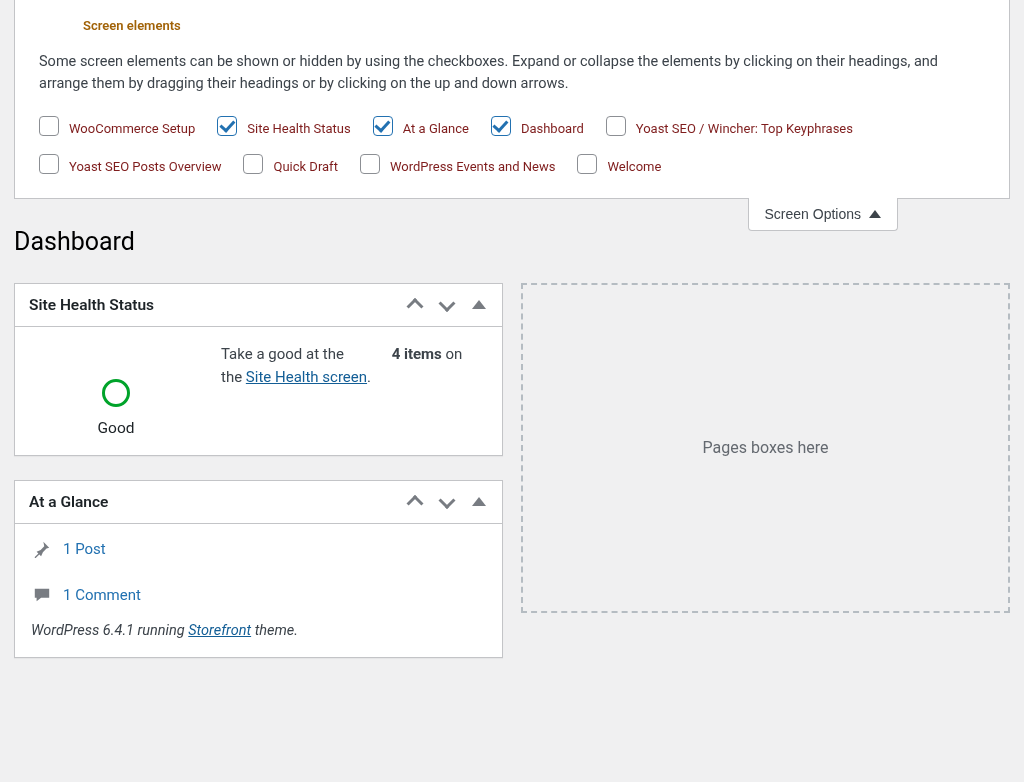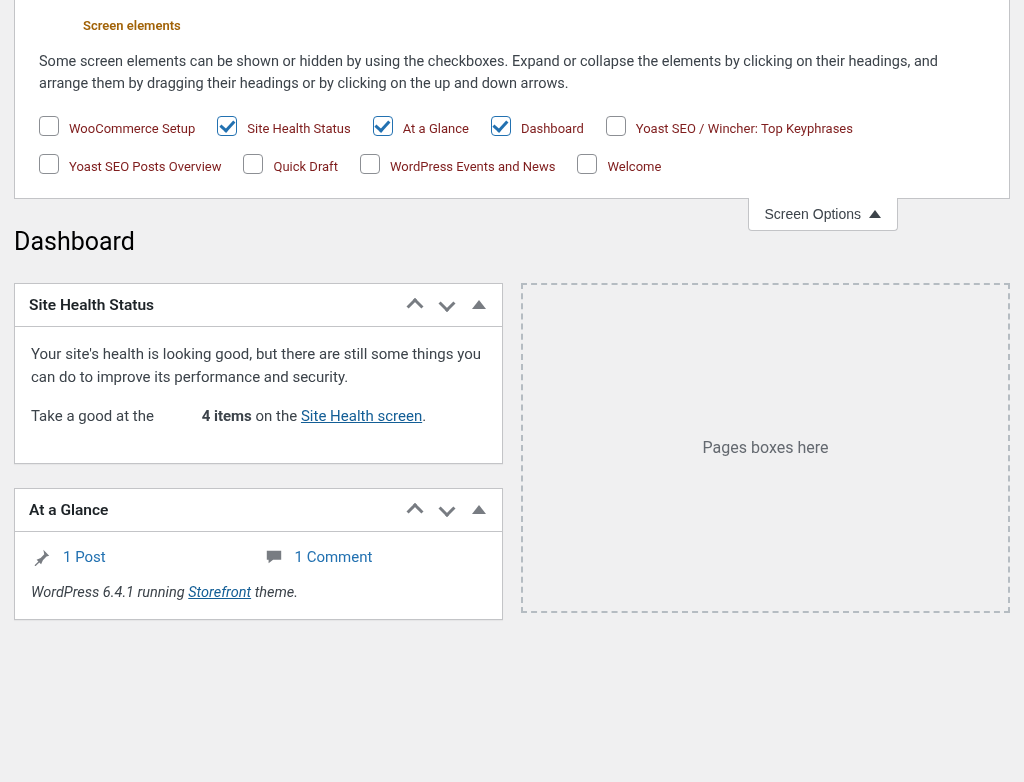--- a/index.html
+++ b/index.html
@@ -173,22 +173,22 @@
   }
   .health-label { font-size: 15.5px; font-weight:400; color:#1d2327; }
   .health-text { flex:1; font-size:15px; line-height:1.55; color:#3c434a; }
   .health-text p { margin-bottom: 16px; }
   .health-text a { color:#135e96; text-decoration: underline; }
   .health-text strong { font-weight:700;margin-left:44px; }
 
   
   .glance-grid {
     display: grid;
-    grid-template-columns: 1fr 1fr;
-    gap: 16px 8px;
+    grid-template-columns: 1fr;
+    gap: 28px 8px;
     margin-bottom: 18px;
   }
   .glance-item {
     display:flex; align-items:center; gap:10px;
     font-size:15px; color:#2271b1; cursor:pointer;
   }
   .glance-icon { width:22px; display:inline-flex; align-items:center; justify-content:center; color:#787c82; }
   .glance-footer { font-size:14.5px; color:#3c434a;font-style:italic; }
   .glance-footer a { color:#135e96; text-decoration: underline; }
 
@@ -269,22 +269,25 @@
             </span>
           <span class="handle-btn">
               <span class="chev chev-down"></span>
             </span>
           <span class="handle-btn">
               <span class="tri-up"></span>
             </span>
         </div>
       </div>
       <div class="postbox-body health-row">
+        <div class="health-badge">
+          <div class="health-circle"></div>
+          <div class="health-label">Good</div>
+        </div>
         <div class="health-text">
-          <p>Your site's health is looking good, but there are still some things you can do to improve its performance and security.</p>
           <p>
             <span>Take a good at the </span><strong>4 items</strong><span> on the </span><a href="#">Site Health screen</a><span>.</span>
           </p>
         </div>
       </div>
     </div>
 
     <div class="postbox">
       <div class="postbox-header">
         <h2>At a Glance</h2>

